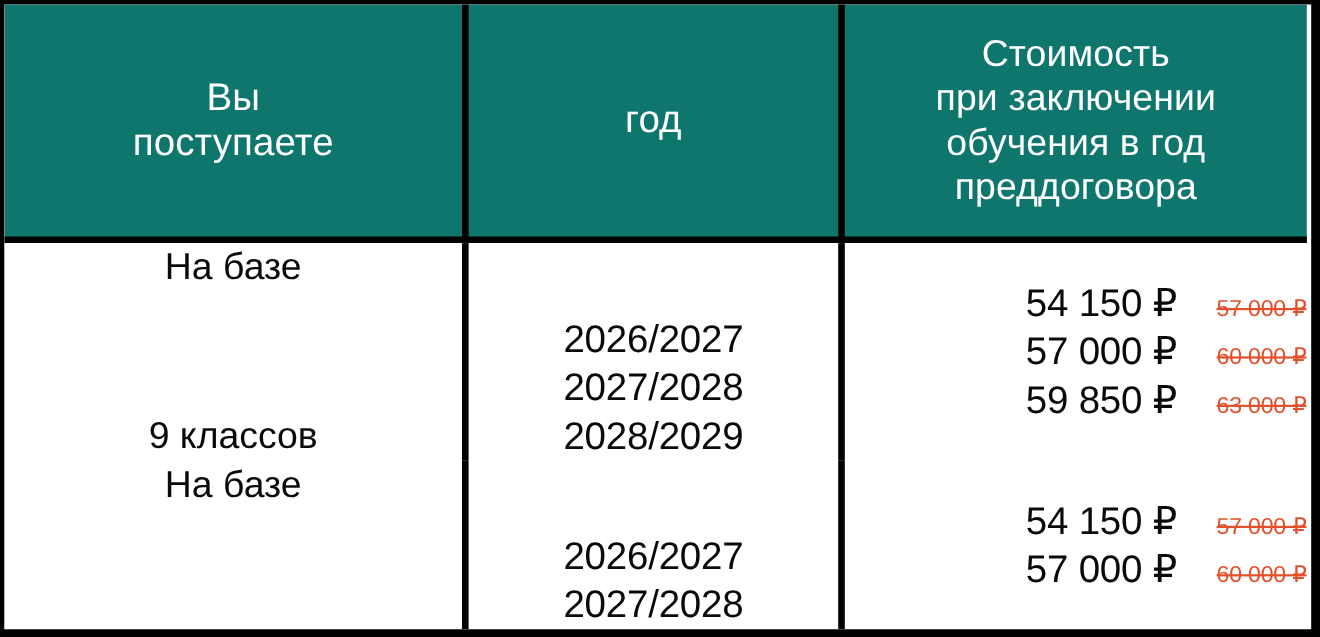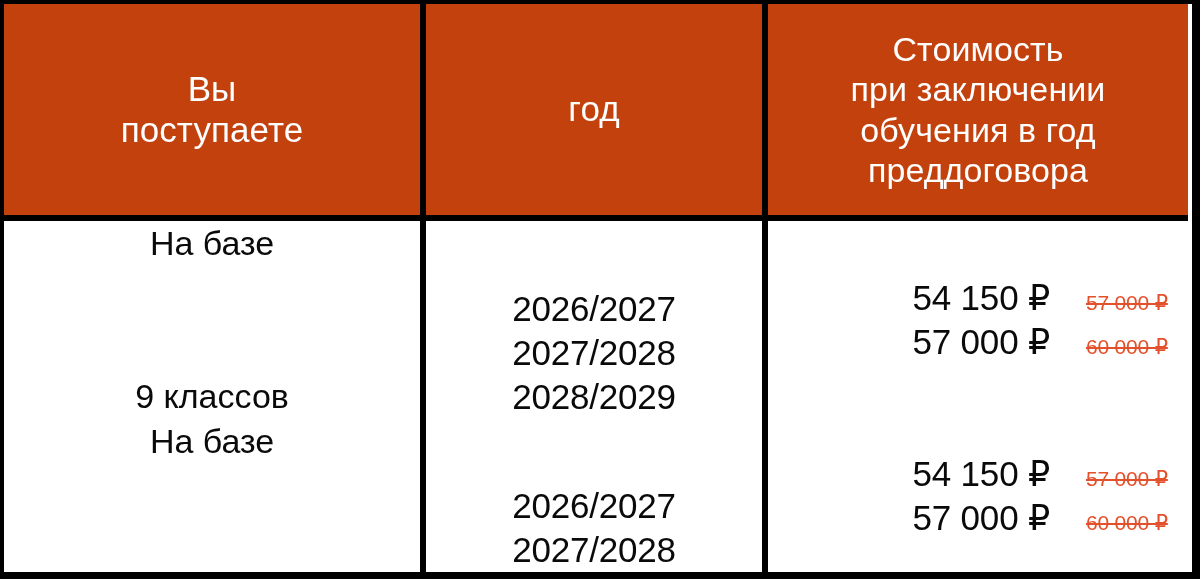--- a/index.html
+++ b/index.html
@@ -40,21 +40,21 @@
     display: flex;
     flex-direction: column;
     align-items: center;
     justify-content: center;
     position: relative;
     overflow: hidden;
   }
 
   
   .head-cell {
-    background: #c2410c;
+    background: #0f766e;
     color: #ffffff;
     font-size: 35px;
     line-height: 1.17;
     text-align: center;
     letter-spacing: 0.1px;
     border-bottom: 6px solid #000000;
   }
   .head-cell.col-b,
   .head-cell.col-c {
     border-left: 6px solid #000000;
@@ -101,21 +101,21 @@
     white-space: nowrap;
     letter-spacing: -0.2px;
   }
 
   
   .prices {
     display: flex;
     flex-direction: column;
     justify-content: center;
     width: 100%;
-    padding-left: 64px;
+    padding-left: 84px;
     box-sizing: border-box;
     align-items: flex-start;
   }
   .price-line {
     display: flex;
     align-items: baseline;
     height: 44px;
     white-space: nowrap;
   }
   .price-new {
@@ -173,20 +173,24 @@
 
     <div class="cell body-cell col-c row-1 prices">
       <div class="price-line">
         <span class="price-new">54 150 ₽</span>
         <span class="price-old">57 000 ₽</span>
       </div>
       <div class="price-line">
         <span class="price-new">57 000 ₽</span>
         <span class="price-old">60 000 ₽</span>
       </div>
+      <div class="price-line">
+        <span class="price-new">59 850 ₽</span>
+        <span class="price-old">63 000 ₽</span>
+      </div>
     </div>
 
     <div class="cell body-cell col-a row-2">
       <span class="label-line">На базе</span>
     </div>
 
     <div class="cell body-cell col-b row-2 years">
       <span class="year-line">2026/2027</span>
       <span class="year-line">2027/2028</span>
     </div>

